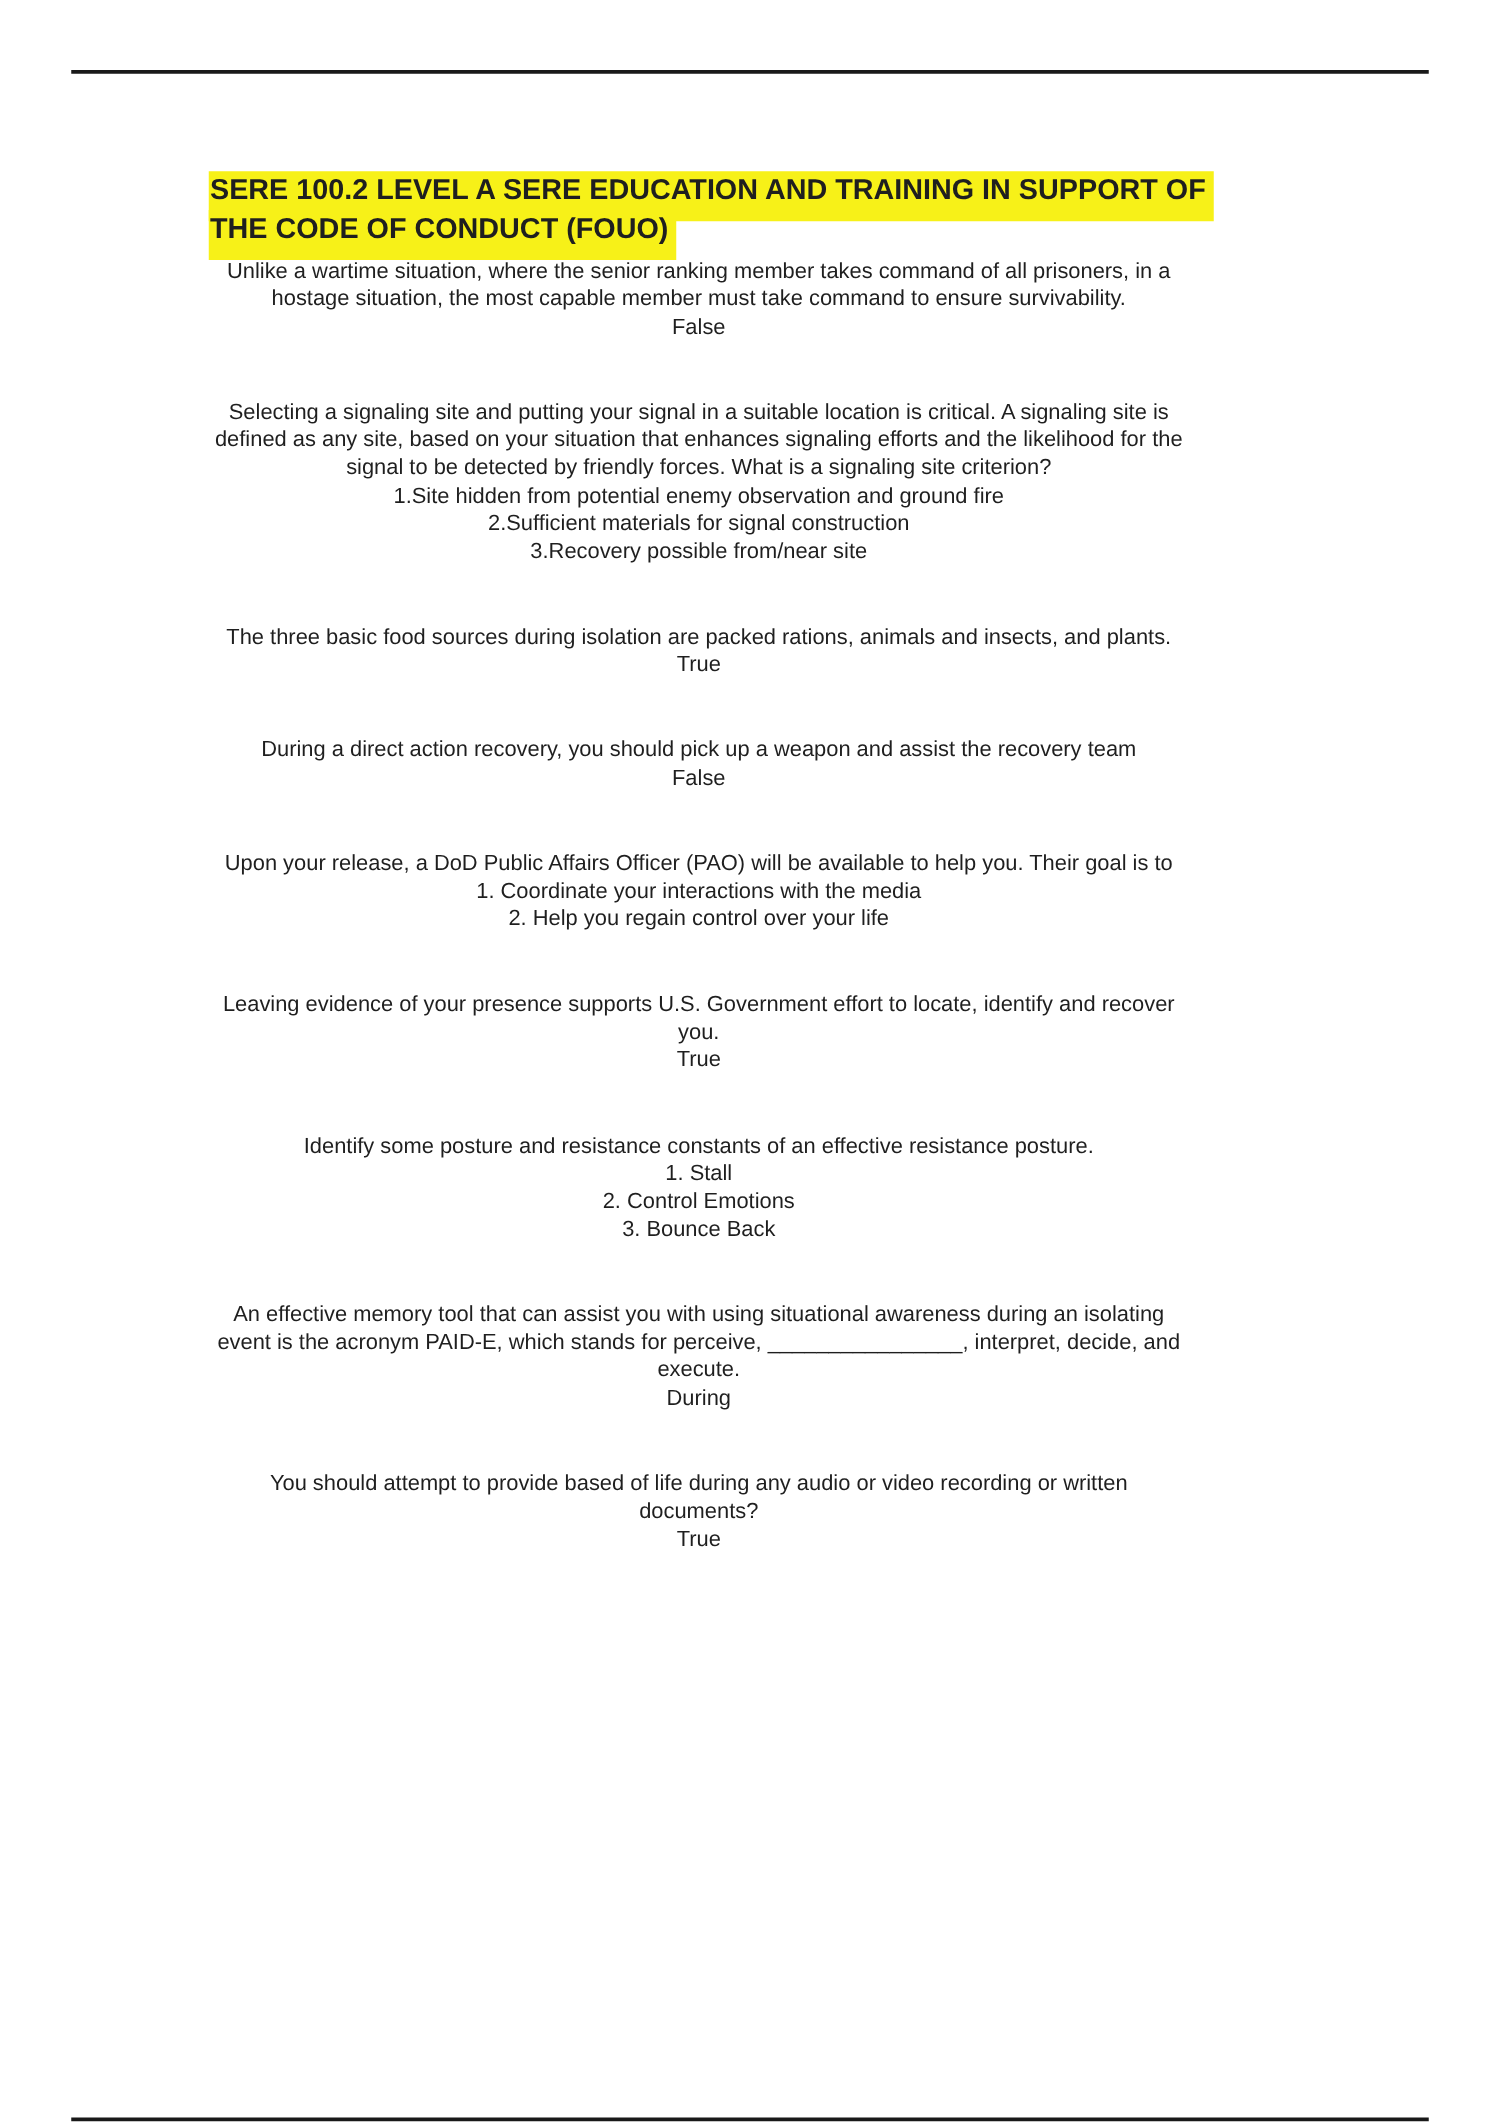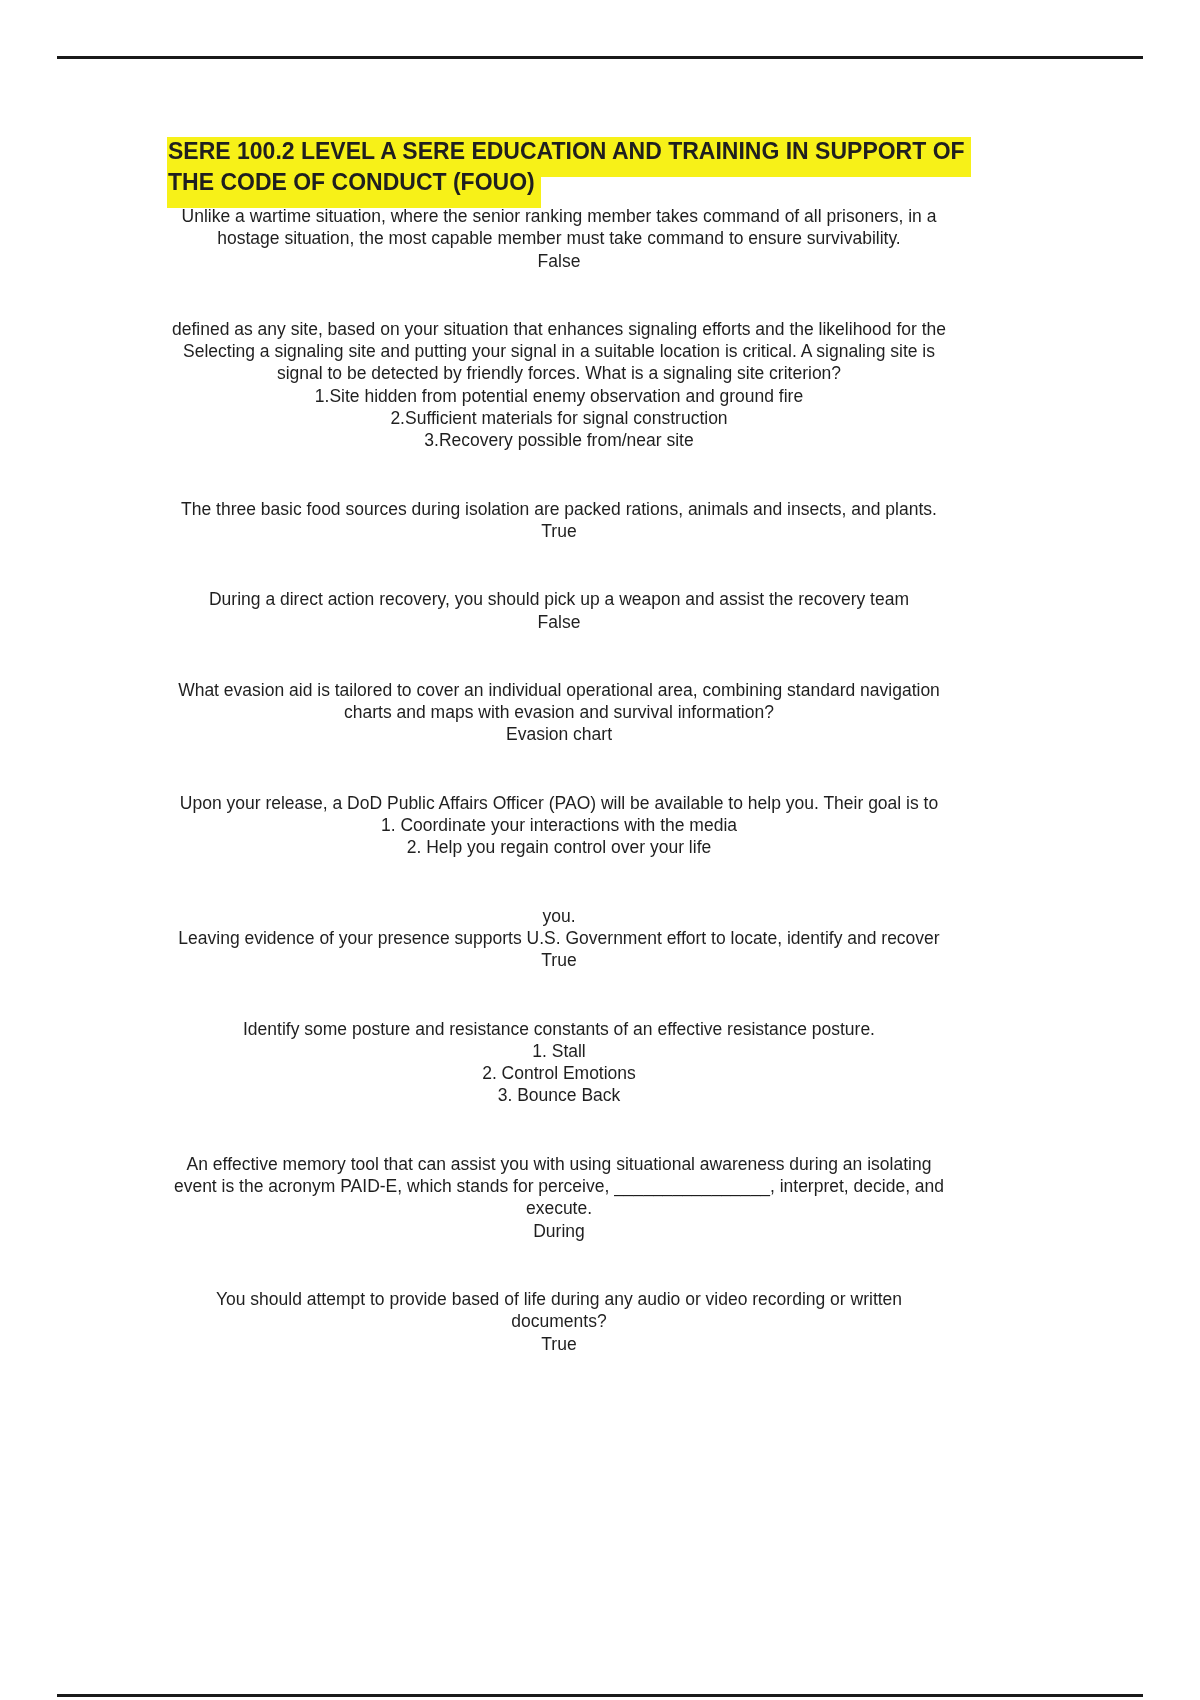--- a/index.html
+++ b/index.html
@@ -57,48 +57,43 @@
     <div class="title-line"><span class="hl">SERE 100.2 LEVEL A SERE EDUCATION AND TRAINING IN SUPPORT OF</span></div>
     <div class="title-line"><span class="hl">THE CODE OF CONDUCT (FOUO)</span></div>
   </div>
   <div id="blocks">
       <div class="block">
         <div class="line">Unlike a wartime situation, where the senior ranking member takes command of all prisoners, in a</div>
         <div class="line">hostage situation, the most capable member must take command to ensure survivability.</div>
         <div class="line">False</div>
       </div>
       <div class="block">
+        <div class="line">Selecting a signaling site and putting your signal in a suitable location is critical. A signaling site is</div>
         <div class="line">defined as any site, based on your situation that enhances signaling efforts and the likelihood for the</div>
-        <div class="line">Selecting a signaling site and putting your signal in a suitable location is critical. A signaling site is</div>
         <div class="line">signal to be detected by friendly forces. What is a signaling site criterion?</div>
         <div class="line">1.Site hidden from potential enemy observation and ground fire</div>
         <div class="line">2.Sufficient materials for signal construction</div>
         <div class="line">3.Recovery possible from/near site</div>
       </div>
       <div class="block">
         <div class="line">The three basic food sources during isolation are packed rations, animals and insects, and plants.</div>
         <div class="line">True</div>
       </div>
       <div class="block">
         <div class="line">During a direct action recovery, you should pick up a weapon and assist the recovery team</div>
         <div class="line">False</div>
       </div>
       <div class="block">
-        <div class="line">What evasion aid is tailored to cover an individual operational area, combining standard navigation</div>
-        <div class="line">charts and maps with evasion and survival information?</div>
-        <div class="line">Evasion chart</div>
-      </div>
-      <div class="block">
         <div class="line">Upon your release, a DoD Public Affairs Officer (PAO) will be available to help you. Their goal is to</div>
         <div class="line">1. Coordinate your interactions with the media</div>
         <div class="line">2. Help you regain control over your life</div>
       </div>
       <div class="block">
+        <div class="line">Leaving evidence of your presence supports U.S. Government effort to locate, identify and recover</div>
         <div class="line">you.</div>
-        <div class="line">Leaving evidence of your presence supports U.S. Government effort to locate, identify and recover</div>
         <div class="line">True</div>
       </div>
       <div class="block">
         <div class="line">Identify some posture and resistance constants of an effective resistance posture.</div>
         <div class="line">1. Stall</div>
         <div class="line">2. Control Emotions</div>
         <div class="line">3. Bounce Back</div>
       </div>
       <div class="block">
         <div class="line">An effective memory tool that can assist you with using situational awareness during an isolating</div>

